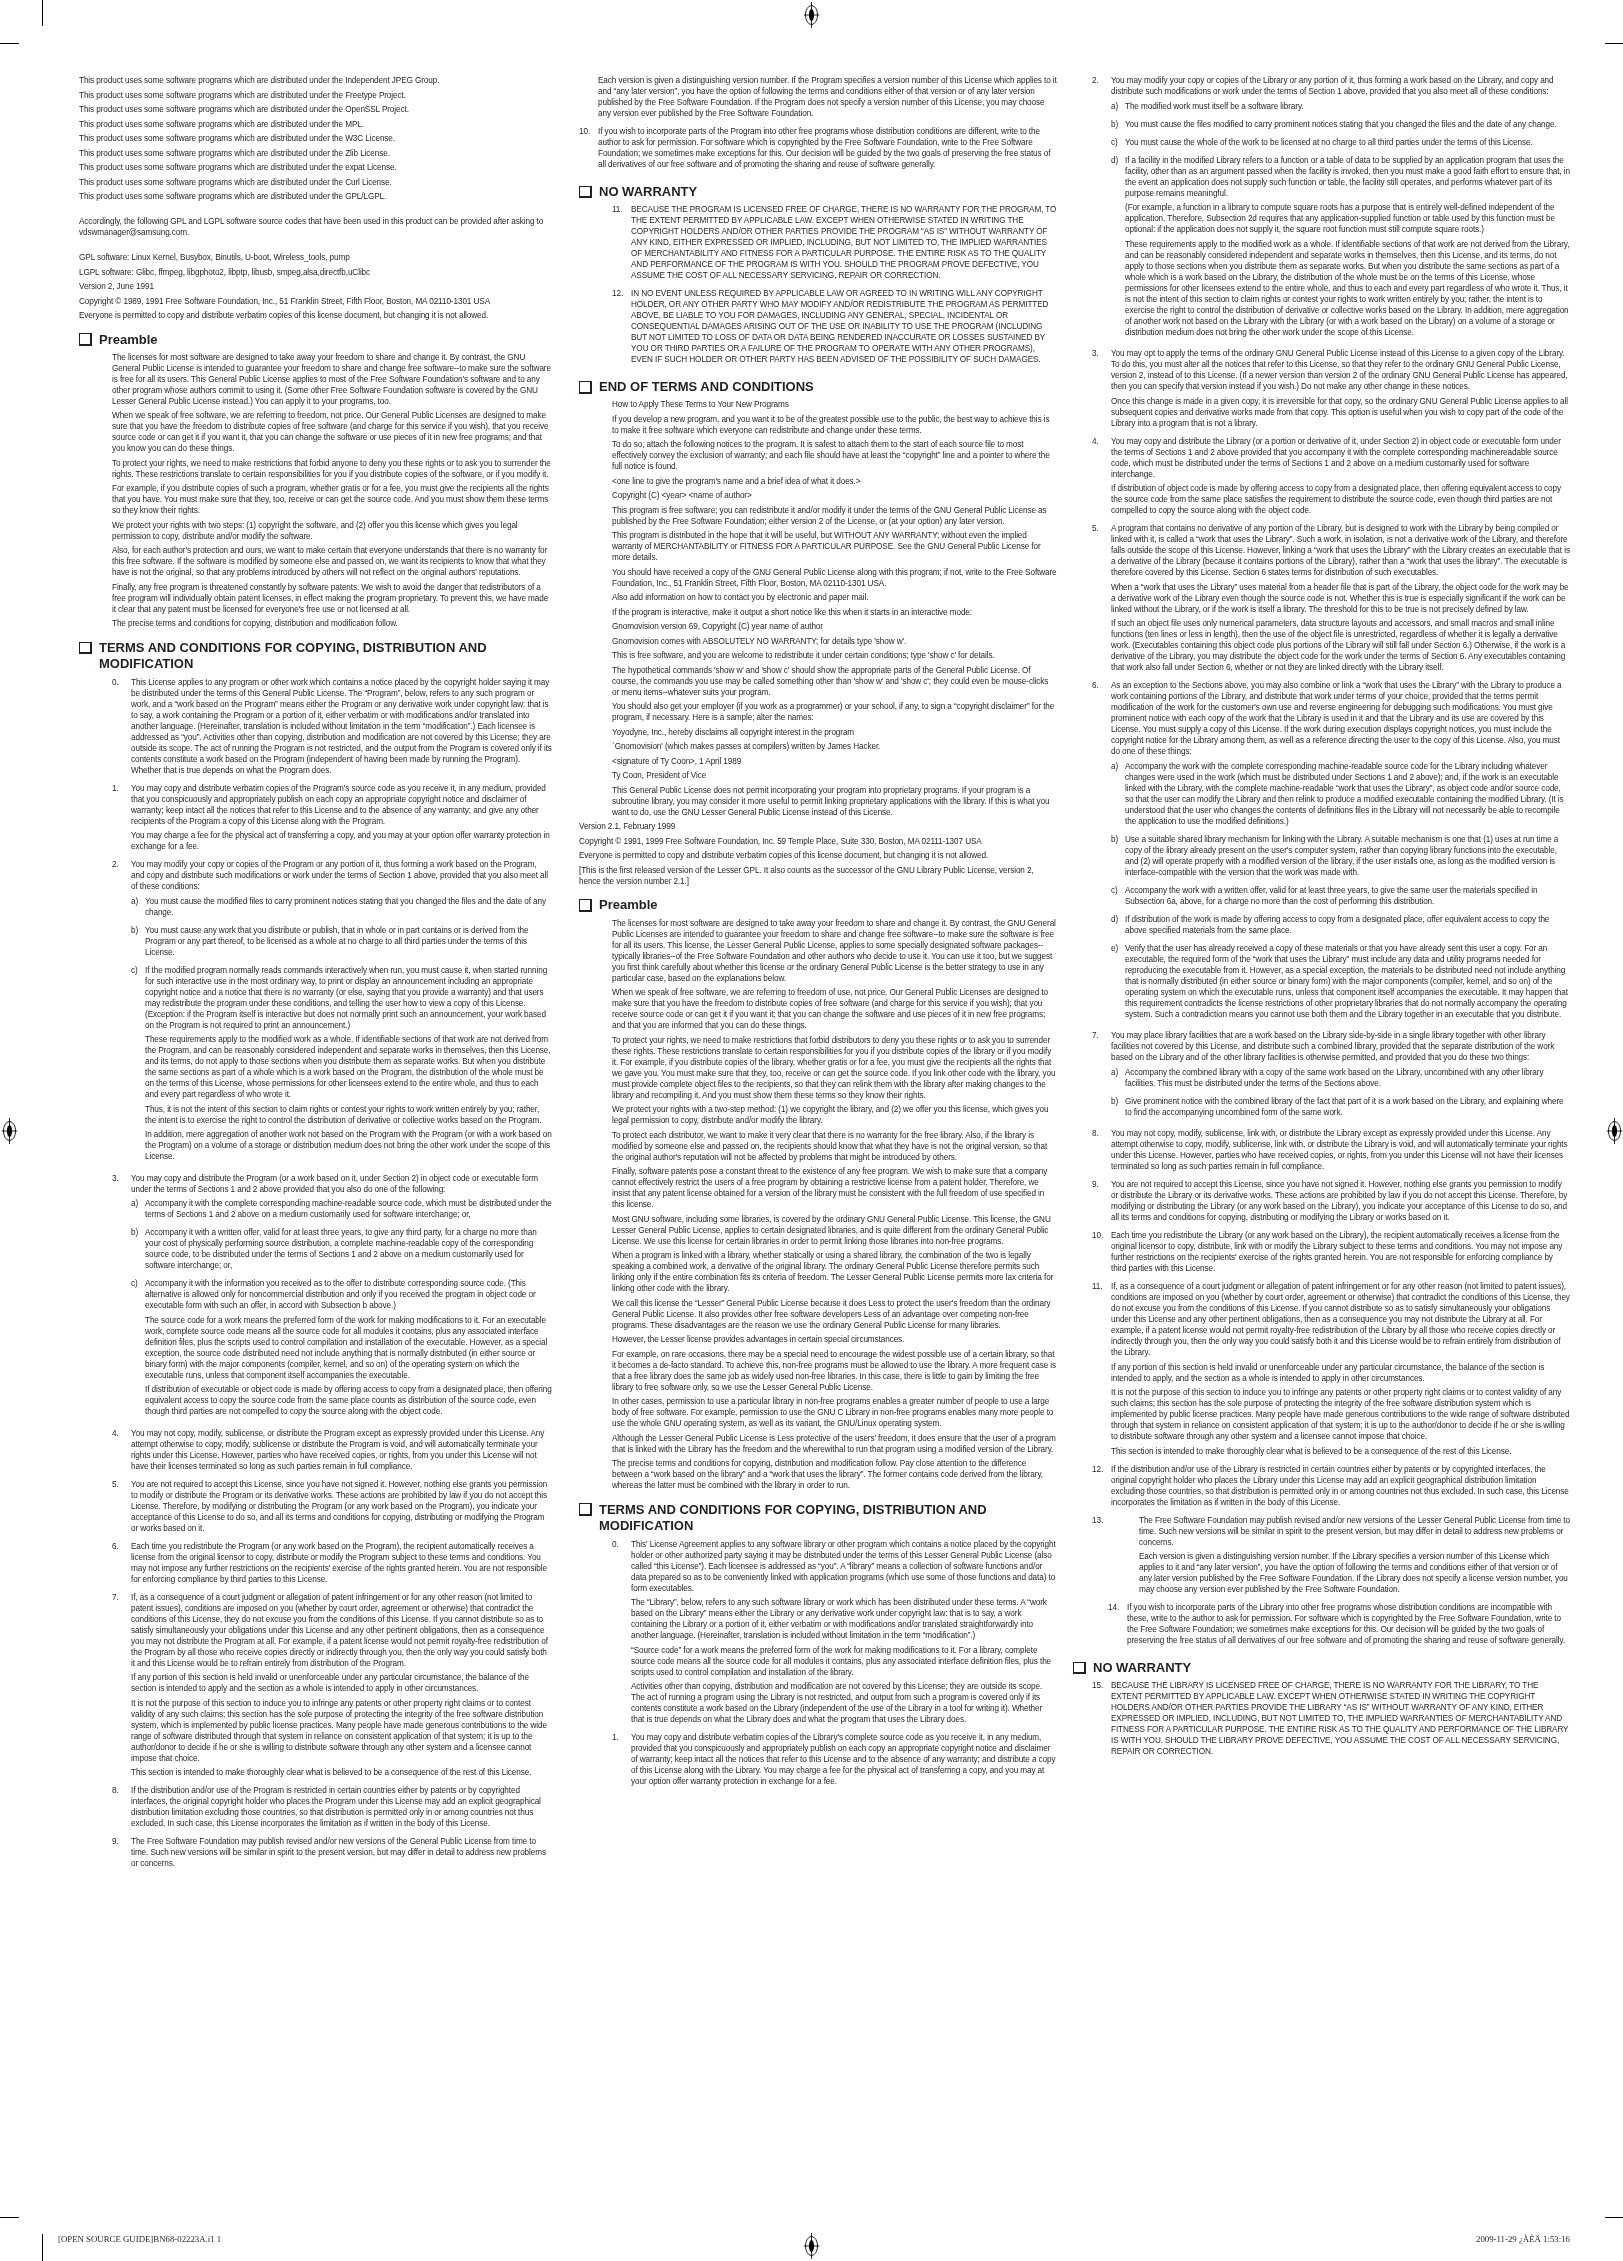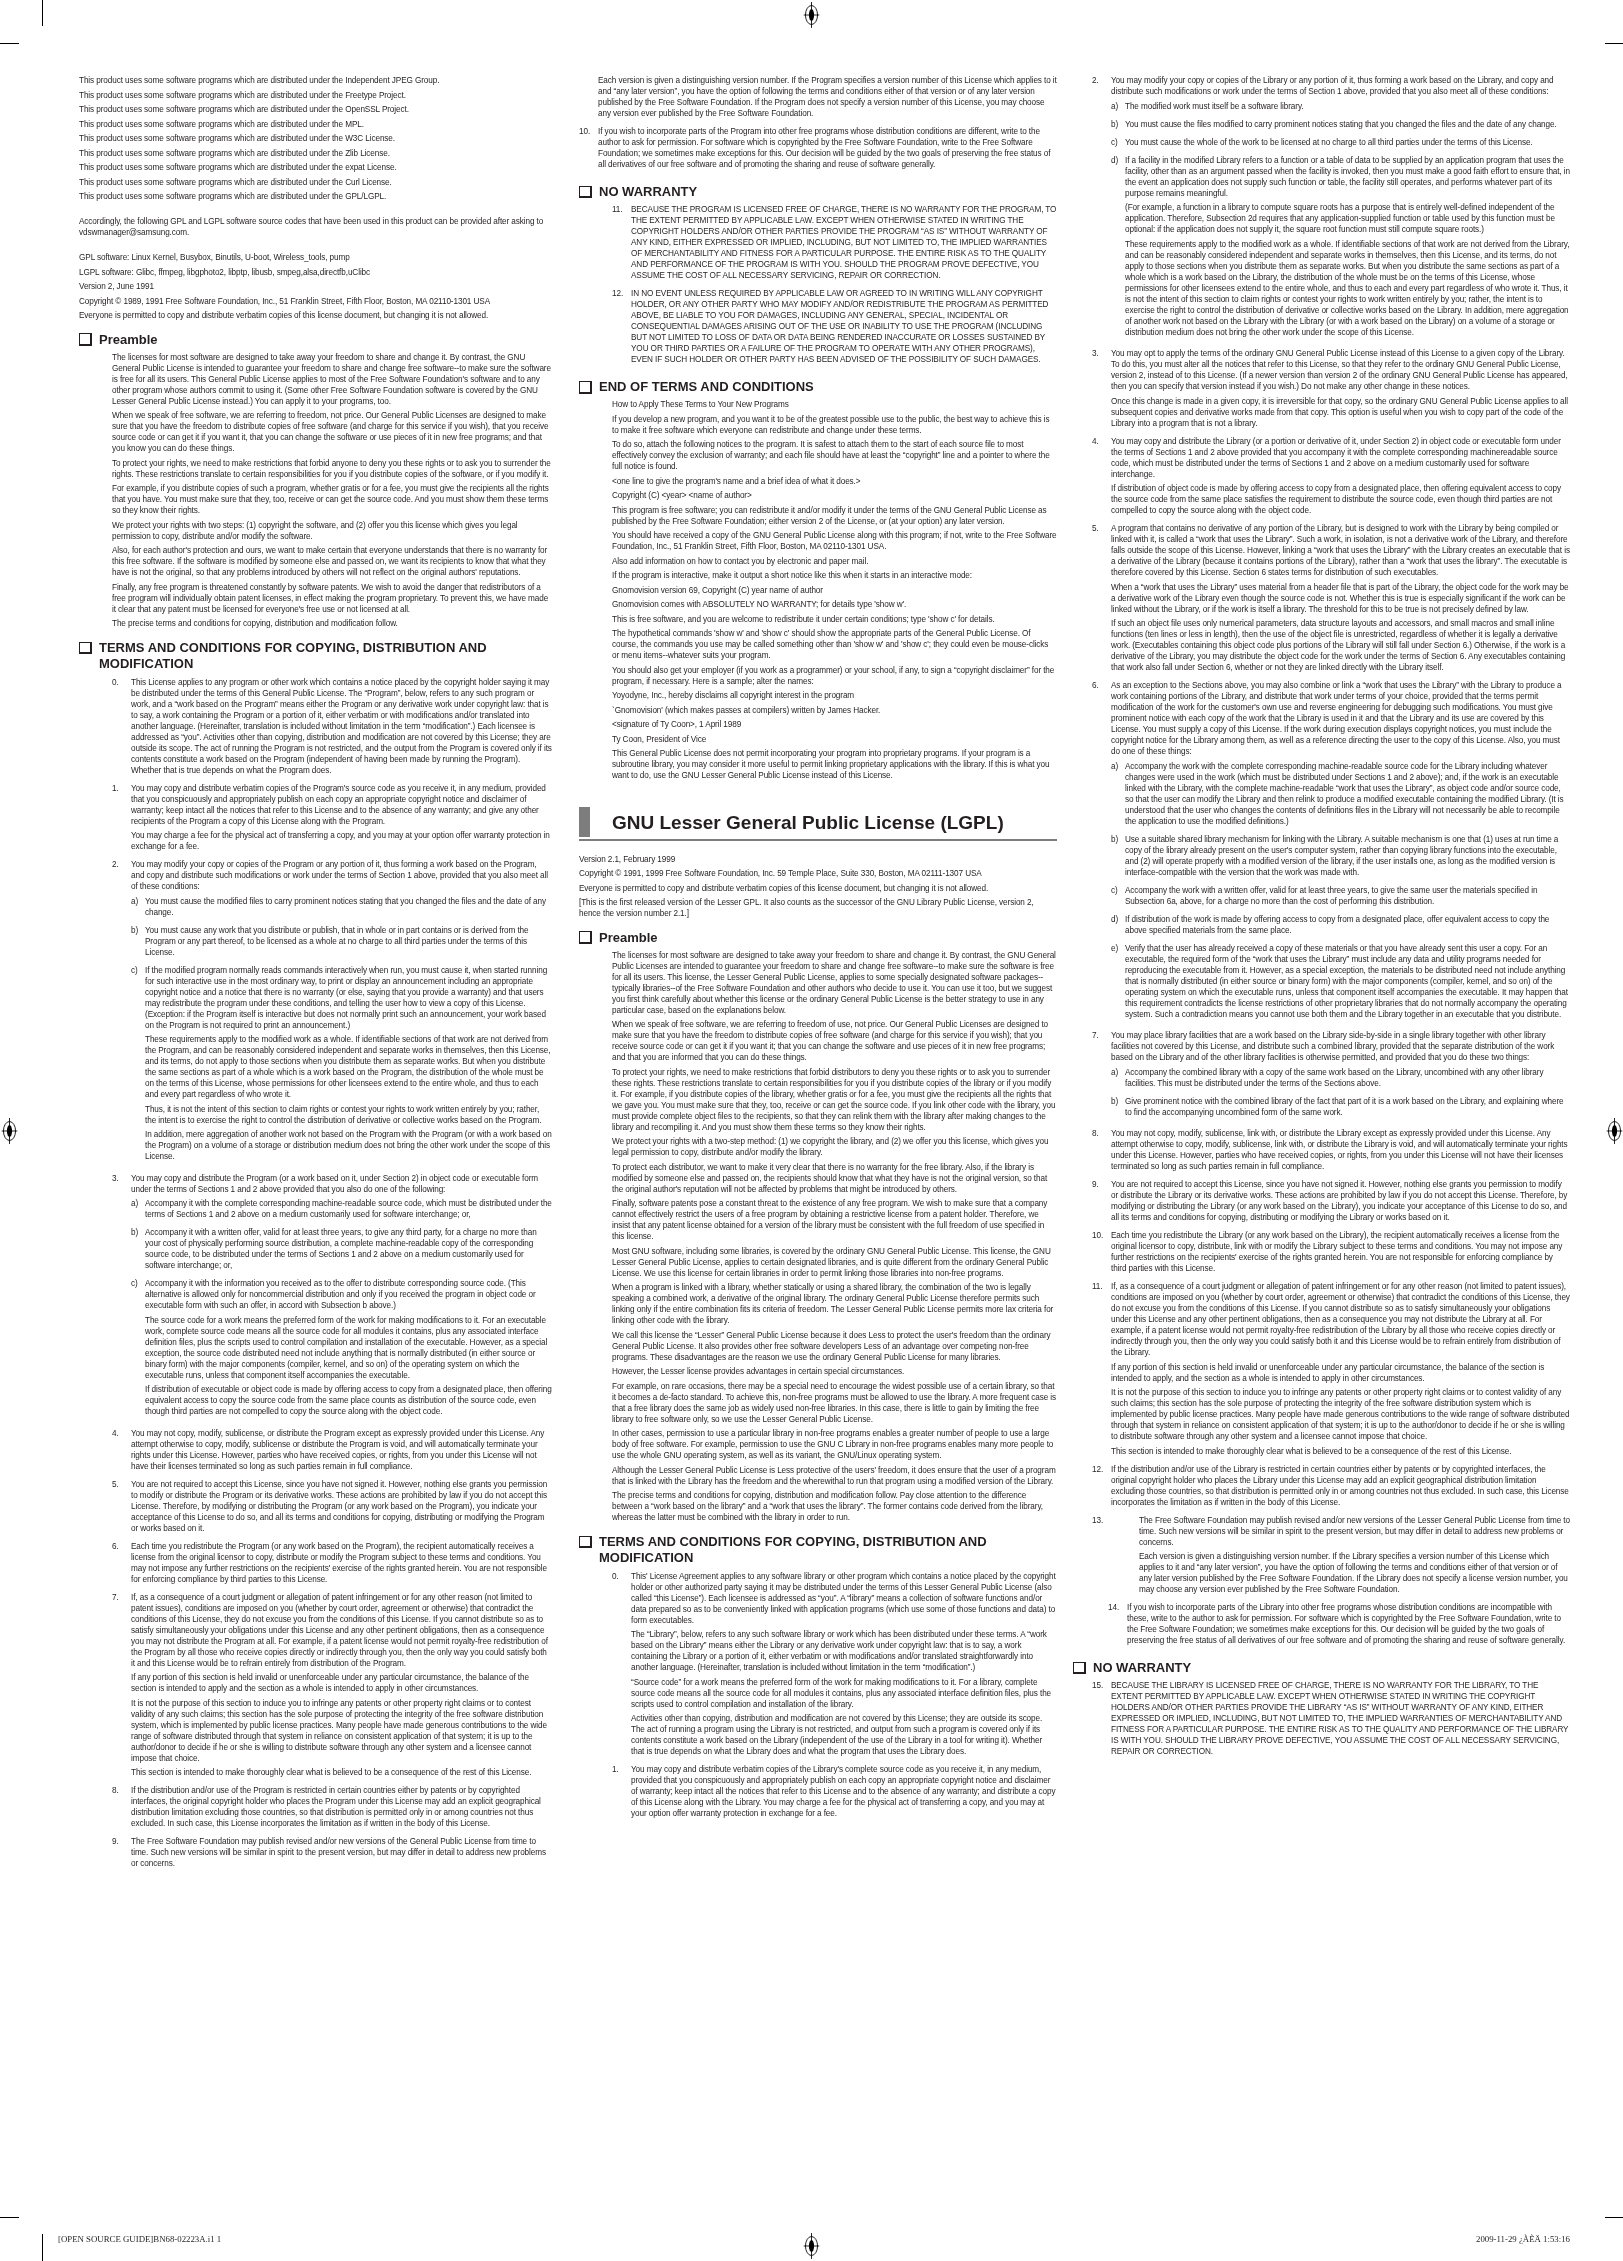--- a/index.html
+++ b/index.html
@@ -237,36 +237,36 @@
     </div>
 
   <div class="sec-head"><span class="box"></span><span>END OF TERMS AND CONDITIONS</span></div>
   <div class="indent">
     <p>How to Apply These Terms to Your New Programs</p>
     <p class="plain-line">If you develop a new program, and you want it to be of the greatest possible use to the public, the best way to achieve this is to make it free software which everyone can redistribute and change under these terms.</p>
     <p>To do so, attach the following notices to the program. It is safest to attach them to the start of each source file to most effectively convey the exclusion of warranty; and each file should have at least the “copyright” line and a pointer to where the full notice is found.</p>
     <p class="plain-line">&lt;one line to give the program's name and a brief idea of what it does.&gt;</p>
     <p>Copyright (C) &lt;year&gt; &lt;name of author&gt;</p>
     <p class="plain-line">This program is free software; you can redistribute it and/or modify it under the terms of the GNU General Public License as published by the Free Software Foundation; either version 2 of the License, or (at your option) any later version.</p>
+    <p>This program is distributed in the hope that it will be useful, but WITHOUT ANY WARRANTY; without even the implied warranty of MERCHANTABILITY or FITNESS FOR A PARTICULAR PURPOSE. See the GNU General Public License for more details.</p>
     <p class="plain-line">You should have received a copy of the GNU General Public License along with this program; if not, write to the Free Software Foundation, Inc., 51 Franklin Street, Fifth Floor, Boston, MA 02110-1301 USA.</p>
     <p class="plain-line">Also add information on how to contact you by electronic and paper mail.</p>
     <p>If the program is interactive, make it output a short notice like this when it starts in an interactive mode:</p>
     <p class="plain-line">Gnomovision version 69, Copyright (C) year name of author</p>
     <p class="plain-line">Gnomovision comes with ABSOLUTELY NO WARRANTY; for details type 'show w'.</p>
     <p>This is free software, and you are welcome to redistribute it under certain conditions; type 'show c' for details.</p>
     <p>The hypothetical commands 'show w' and 'show c' should show the appropriate parts of the General Public License. Of course, the commands you use may be called something other than 'show w' and 'show c'; they could even be mouse-clicks or menu items--whatever suits your program.</p>
     <p>You should also get your employer (if you work as a programmer) or your school, if any, to sign a “copyright disclaimer” for the program, if necessary. Here is a sample; alter the names:</p>
     <p class="plain-line">Yoyodyne, Inc., hereby disclaims all copyright interest in the program</p>
     <p class="plain-line">`Gnomovision' (which makes passes at compilers) written by James Hacker.</p>
     <p class="plain-line">&lt;signature of Ty Coon&gt;, 1 April 1989</p>
     <p>Ty Coon, President of Vice</p>
     <p>This General Public License does not permit incorporating your program into proprietary programs. If your program is a subroutine library, you may consider it more useful to permit linking proprietary applications with the library. If this is what you want to do, use the GNU Lesser General Public License instead of this License.</p>
   </div>
 
-  <div class="big-head" style="margin-top:26px;"><span class="bar"></span><span>GNU Lesser General Public License (LGPL)</span></div>
   <p class="plain-line">Version 2.1, February 1999</p>
   <p class="plain-line">Copyright © 1991, 1999 Free Software Foundation, Inc. 59 Temple Place, Suite 330, Boston, MA 02111-1307 USA</p>
   <p class="plain-line">Everyone is permitted to copy and distribute verbatim copies of this license document, but changing it is not allowed.</p>
   <p>[This is the first released version of the Lesser GPL. It also counts as the successor of the GNU Library Public License, version 2, hence the version number 2.1.]</p>
 
   <div class="sec-head"><span class="box"></span><span>Preamble</span></div>
   <div class="indent">
     <p>The licenses for most software are designed to take away your freedom to share and change it. By contrast, the GNU General Public Licenses are intended to guarantee your freedom to share and change free software--to make sure the software is free for all its users. This license, the Lesser General Public License, applies to some specially designated software packages--typically libraries--of the Free Software Foundation and other authors who decide to use it. You can use it too, but we suggest you first think carefully about whether this license or the ordinary General Public License is the better strategy to use in any particular case, based on the explanations below.</p>
     <p>When we speak of free software, we are referring to freedom of use, not price. Our General Public Licenses are designed to make sure that you have the freedom to distribute copies of free software (and charge for this service if you wish); that you receive source code or can get it if you want it; that you can change the software and use pieces of it in new free programs; and that you are informed that you can do these things.</p>
     <p>To protect your rights, we need to make restrictions that forbid distributors to deny you these rights or to ask you to surrender these rights. These restrictions translate to certain responsibilities for you if you distribute copies of the library or if you modify it. For example, if you distribute copies of the library, whether gratis or for a fee, you must give the recipients all the rights that we gave you. You must make sure that they, too, receive or can get the source code. If you link other code with the library, you must provide complete object files to the recipients, so that they can relink them with the library after making changes to the library and recompiling it. And you must show them these terms so they know their rights.</p>

